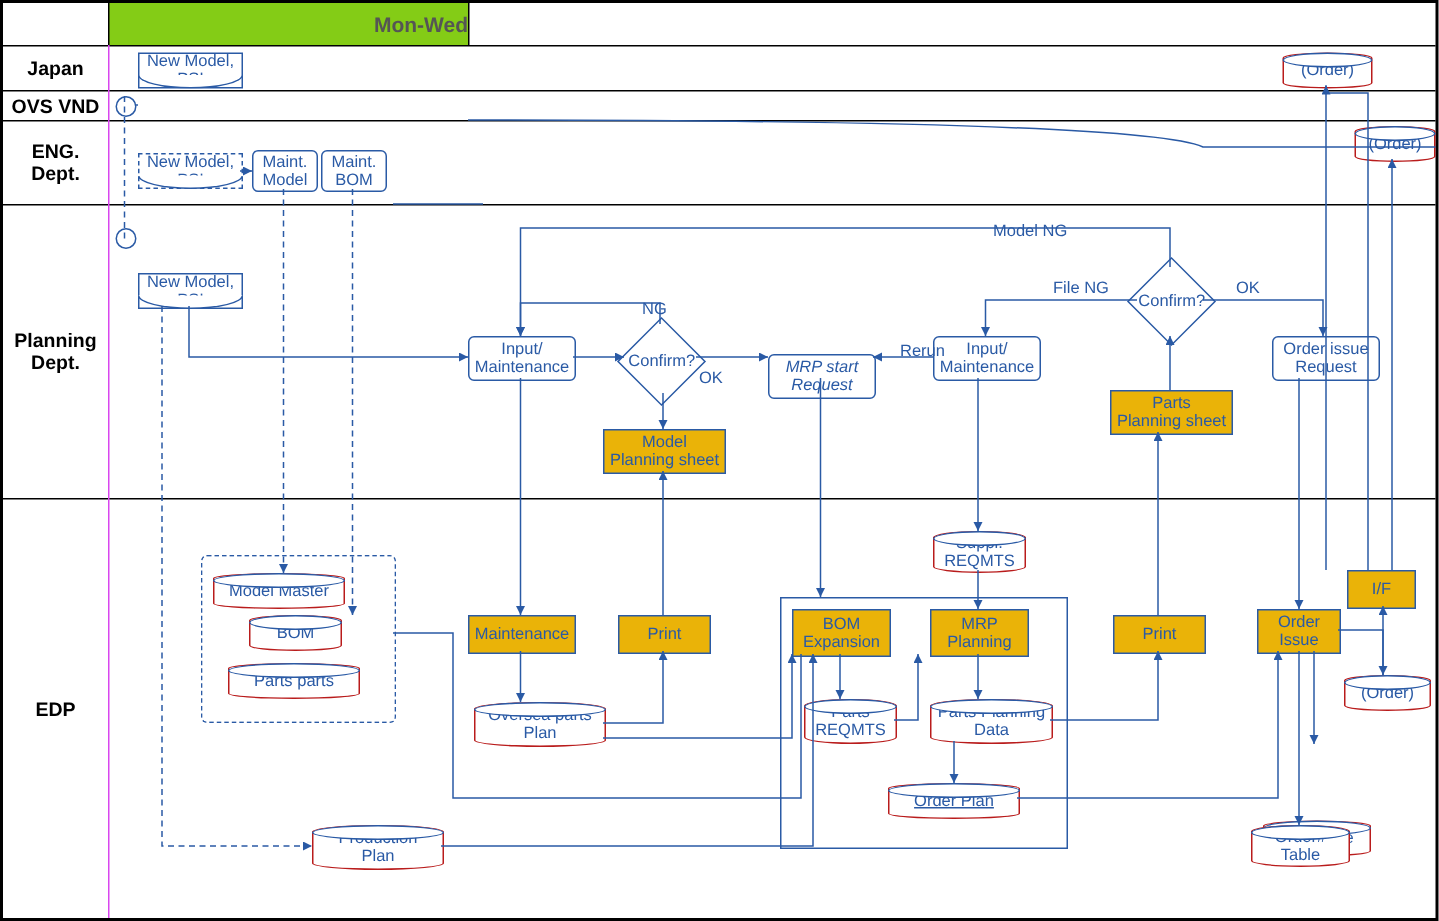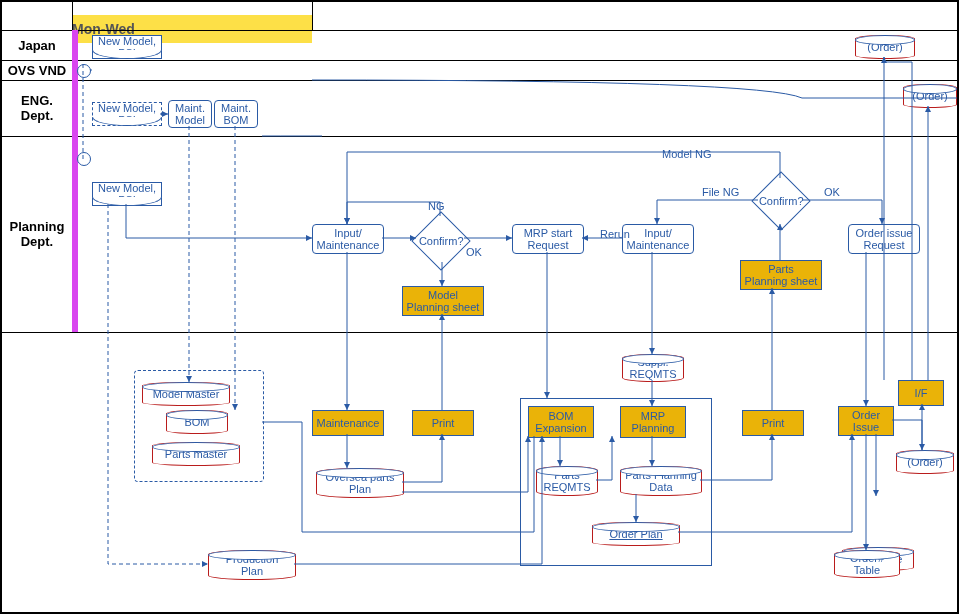--- a/index.html
+++ b/index.html
@@ -1,18 +1,18 @@
 <!DOCTYPE html>
 <html><head>
 <meta charset="utf-8">
 <style>
   body { margin: 0; padding: 0; font-family: Arial, sans-serif; background: #fff; }
   .container { position: relative; width: 959px; height: 614px; border: 2px solid #000; box-sizing: border-box; }
-  .col-header { position: absolute; top: 13px; height: 28px; text-align: left; font-weight: bold; color: #555; font-size: 14px; line-height: 28px; background: #fde047; }
-  .row-header { position: absolute; left: 0; width: 70px; font-weight: bold; font-size: 13px; display: flex; align-items: center; justify-content: center; text-align: center; border-right: 6px solid #d946ef; }
+  .col-header { position: absolute; top: 0; height: 28px; text-align: right; font-weight: bold; color: #555; font-size: 14px; line-height: 28px; background: #84cc16; }
+  .row-header { position: absolute; left: 0; width: 70px; font-weight: bold; font-size: 13px; display: flex; align-items: center; justify-content: center; text-align: center; border-right: 1px solid #d946ef; }
   .hline { position: absolute; left: 0; right: 0; height: 1px; background: #000; }
   .vline { position: absolute; top: 0; height: 28px; width: 1px; background: #000; }
   
   
   .shape { position: absolute; font-size: 11px; color: #2a5aa5; display: flex; align-items: center; justify-content: center; text-align: center; line-height: 1.1; }
   .doc { border: 1px solid #2a5aa5; background: #fff; }
   .doc::after { content: ''; position: absolute; bottom: -1px; left: -1px; right: -1px; height: 8px; background: #fff; border: 1px solid #2a5aa5; border-top: none; border-radius: 0 0 50% 50% / 0 0 100% 100%; }
   .rect { border: 1px solid #2a5aa5; background: #eab308; }
   .diamond { transform: rotate(45deg); border: 1px solid #2a5aa5; background: #fff; width: 40px; height: 40px; }
   .diamond span { transform: rotate(-45deg); display: block; }
@@ -46,20 +46,21 @@
   <div class="row-header" style="top:28px; height:30px;">Japan</div>
   <div class="hline" style="top:58px;"></div>
   <div class="row-header" style="top:58px; height:20px;">OVS VND</div>
   <div class="hline" style="top:78px;"></div>
   <div class="row-header" style="top:78px; height:56px; white-space:pre;">ENG.
 Dept.</div>
   <div class="hline" style="top:134px;"></div>
   <div class="row-header" style="top:134px; height:196px; white-space:pre;">Planning
 Dept.</div>
   <div class="hline" style="top:330px;"></div>
+  <div class="row-header" style="top:330px; height:280px;">EDP</div>
 
   <div class="shape doc" style="left:90px; top:33px; width:68px; height:22px; white-space:pre;">New Model,
 PSI</div>
   <div class="shape cyl" style="left:853px; top:33px; width:58px; height:22px;">
       <span>(Order)</span>
     </div>
 
   <div class="shape cyl" style="left:901px; top:82px; width:52px; height:22px;">
       <span>(Order)</span>
     </div>
@@ -73,41 +74,41 @@
 
   <div class="shape doc" style="left:90px; top:180px; width:68px; height:22px; white-space:pre;">New Model,
 PSI</div>
   <div class="shape proc" style="left:310px; top:222px; width:70px; height:28px; white-space:pre;">Input/
 Maintenance</div>
   <div class="shape diamond" style="left:418px; top:218px;">
       <span>Confirm?</span>
     </div>
   <div class="shape rect" style="left:400px; top:284px; width:80px; height:28px; white-space:pre;">Model
 Planning sheet</div>
-  <div class="shape proc" style="left:510px; top:222px; width:70px; height:28px; white-space:pre;">MRP start
+  <div class="shape proc" style="left:510px; top:234px; width:70px; height:28px; white-space:pre;font-style:italic;">MRP start
 Request</div>
   <div class="shape proc" style="left:620px; top:222px; width:70px; height:28px; white-space:pre;">Input/
 Maintenance</div>
   <div class="shape diamond" style="left:758px; top:178px;">
       <span>Confirm?</span>
     </div>
   <div class="shape rect" style="left:738px; top:258px; width:80px; height:28px; white-space:pre;">Parts
 Planning sheet</div>
   <div class="shape proc" style="left:846px; top:222px; width:70px; height:28px; white-space:pre;">Order issue
 Request</div>
 
   <div class="group-dashed" style="left:132px; top:368px; width:128px; height:110px; border-radius:4px;"></div>
   <div class="shape cyl" style="left:140px; top:380px; width:86px; height:22px;">
       <span>Model Master</span>
     </div>
   <div class="shape cyl" style="left:164px; top:408px; width:60px; height:22px;">
       <span>BOM</span>
     </div>
   <div class="shape cyl" style="left:150px; top:440px; width:86px; height:22px;">
-      <span>Parts master</span>
+      <span>Parts parts</span>
     </div>
 
   <div class="shape rect" style="left:310px; top:408px; width:70px; height:24px;">Maintenance</div>
   <div class="shape rect" style="left:410px; top:408px; width:60px; height:24px;">Print</div>
   <div class="shape cyl" style="left:314px; top:466px; width:86px; height:28px; white-space:pre;"><span style="white-space:pre;">Oversea parts
 Plan</span></div>
   <div class="shape cyl" style="left:206px; top:548px; width:86px; height:28px; white-space:pre;"><span style="white-space:pre;">Production
 Plan</span></div>
 
   <div class="group-solid" style="left:518px; top:396px; width:190px; height:166px;"></div>

